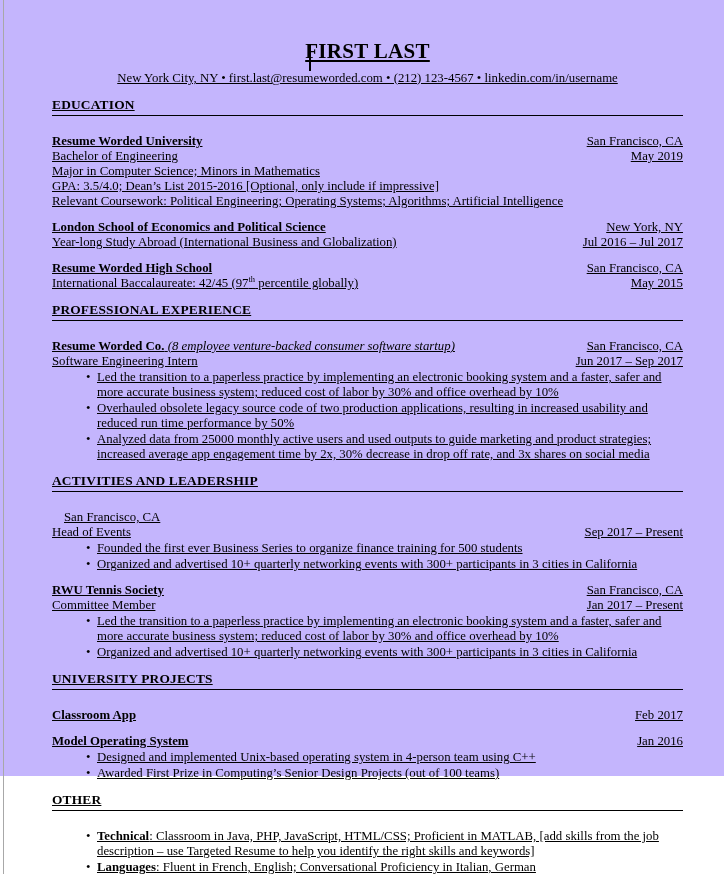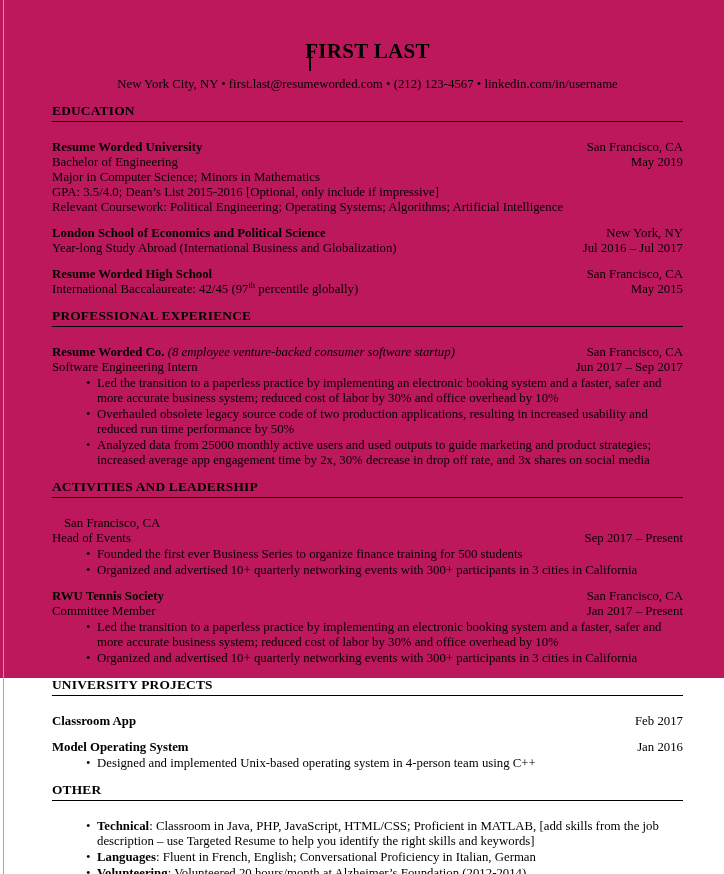--- a/index.html
+++ b/index.html
@@ -8,22 +8,23 @@
     background: #ffffff;
     width: 724px;
     height: 874px;
     overflow: hidden;
     font-family: "Liberation Serif", "DejaVu Serif", serif;
     color: #000000;
   }
   .page {
     position: relative;
     width: 724px;
-    height: 678px;
-    background: #be185d;
+    height: 776px;
+    background: #c4b5fd;
+    text-decoration: underline;
   }
   .page-edge {
     position: absolute;
     left: 3px;
     top: 0;
     width: 1px;
     height: 874px;
     background: #a8a8a8;
   }
   .text-cursor {
@@ -42,21 +43,21 @@
     text-align: center;
     font-size: 21px;
     font-weight: bold;
     line-height: 26px;
     letter-spacing: 0.3px;
   }
   .contact {
     text-align: center;
     font-size: 12.8px;
     line-height: 16px;
-    margin-top: 12px;
+    margin-top: 6px;
   }
   h2.section-heading {
     font-size: 13.4px;
     font-weight: bold;
     line-height: 15px;
     letter-spacing: 0.2px;
     margin: 11px 0 18px 0;
     padding-bottom: 3px;
     border-bottom: 1.2px solid #000;
   }
@@ -212,20 +213,21 @@
       </div>
     </div>
 
     <div class="entry">
       <div class="row">
         <span class="b">Model Operating System</span>
         <span class="right">Jan 2016</span>
       </div>
       <ul class="bullets">
         <li>Designed and implemented Unix-based operating system in 4-person team using C++</li>
+        <li>Awarded First Prize in Computing’s Senior Design Projects (out of 100 teams)</li>
       </ul>
     </div>
 
     <h2 class="section-heading">OTHER</h2>
 
     <ul class="bullets" style="margin-top:5px">
       <li><span class="b">Technical</span><span>: Classroom in Java, PHP, JavaScript, HTML/CSS; Proficient in MATLAB, [add skills from the job description – use Targeted Resume to help you identify the right skills and keywords]</span></li>
       <li><span class="b">Languages</span><span>: Fluent in French, English; Conversational Proficiency in Italian, German</span></li>
       <li><span class="b">Volunteering</span><span>: Volunteered 20 hours/month at Alzheimer’s Foundation (2012-2014)</span></li>
     </ul>

